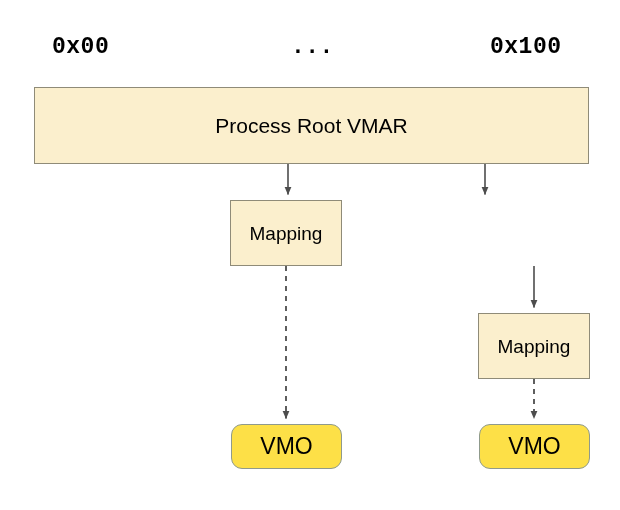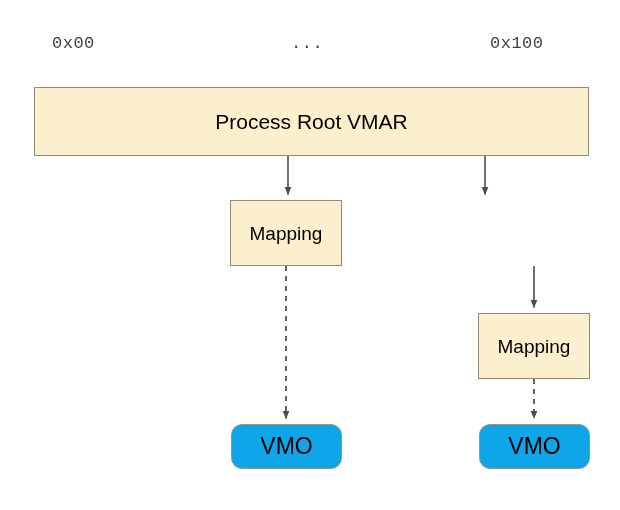--- a/index.html
+++ b/index.html
@@ -17,49 +17,50 @@
   #diagram-root {
     position: absolute;
     left: 0;
     top: 0;
     width: 620px;
     height: 510px;
   }
   .addr-label {
     position: absolute;
     font-family: "Liberation Mono", monospace;
-    font-size: 17px;
-    color: #404040;
+    font-size: 23px;
+    color: #000000;
     white-space: nowrap;
     letter-spacing: 0.5px;
+    font-weight: bold;
   }
   .node {
     position: absolute;
     box-sizing: border-box;
     display: flex;
     align-items: center;
     justify-content: center;
     font-family: "Liberation Sans", sans-serif;
     color: #000000;
     text-align: center;
   }
   .node-vmar {
     background: #fbefcd;
     border: 1.4px solid #8f8b78;
   }
   .node-vmo {
-    background: #0ea5e9;
+    background: #fde047;
     border: 1.4px solid #8f9a8c;
     border-radius: 11px;
   }
   .node-label {
     line-height: 1;
     pointer-events: none;
   }
-  #root-vmar { left: 34px; top: 87px; width: 555px; height: 69px; }
+  #root-vmar { left: 34px; top: 87px; width: 555px; height: 77px; }
   #root-vmar .node-label { font-size: 21px; }
 
   #mapping-left { left: 230px; top: 200px; width: 112px; height: 66px; }
   #mapping-left .node-label { font-size: 19px; }
 
   #child-vmar { left: 380px; top: 200px; width: 210px; height: 66px; }
   #child-vmar .node-label { font-size: 21px; }
 
   #mapping-right { left: 478px; top: 313px; width: 112px; height: 66px; }
   #mapping-right .node-label { font-size: 19px; }

